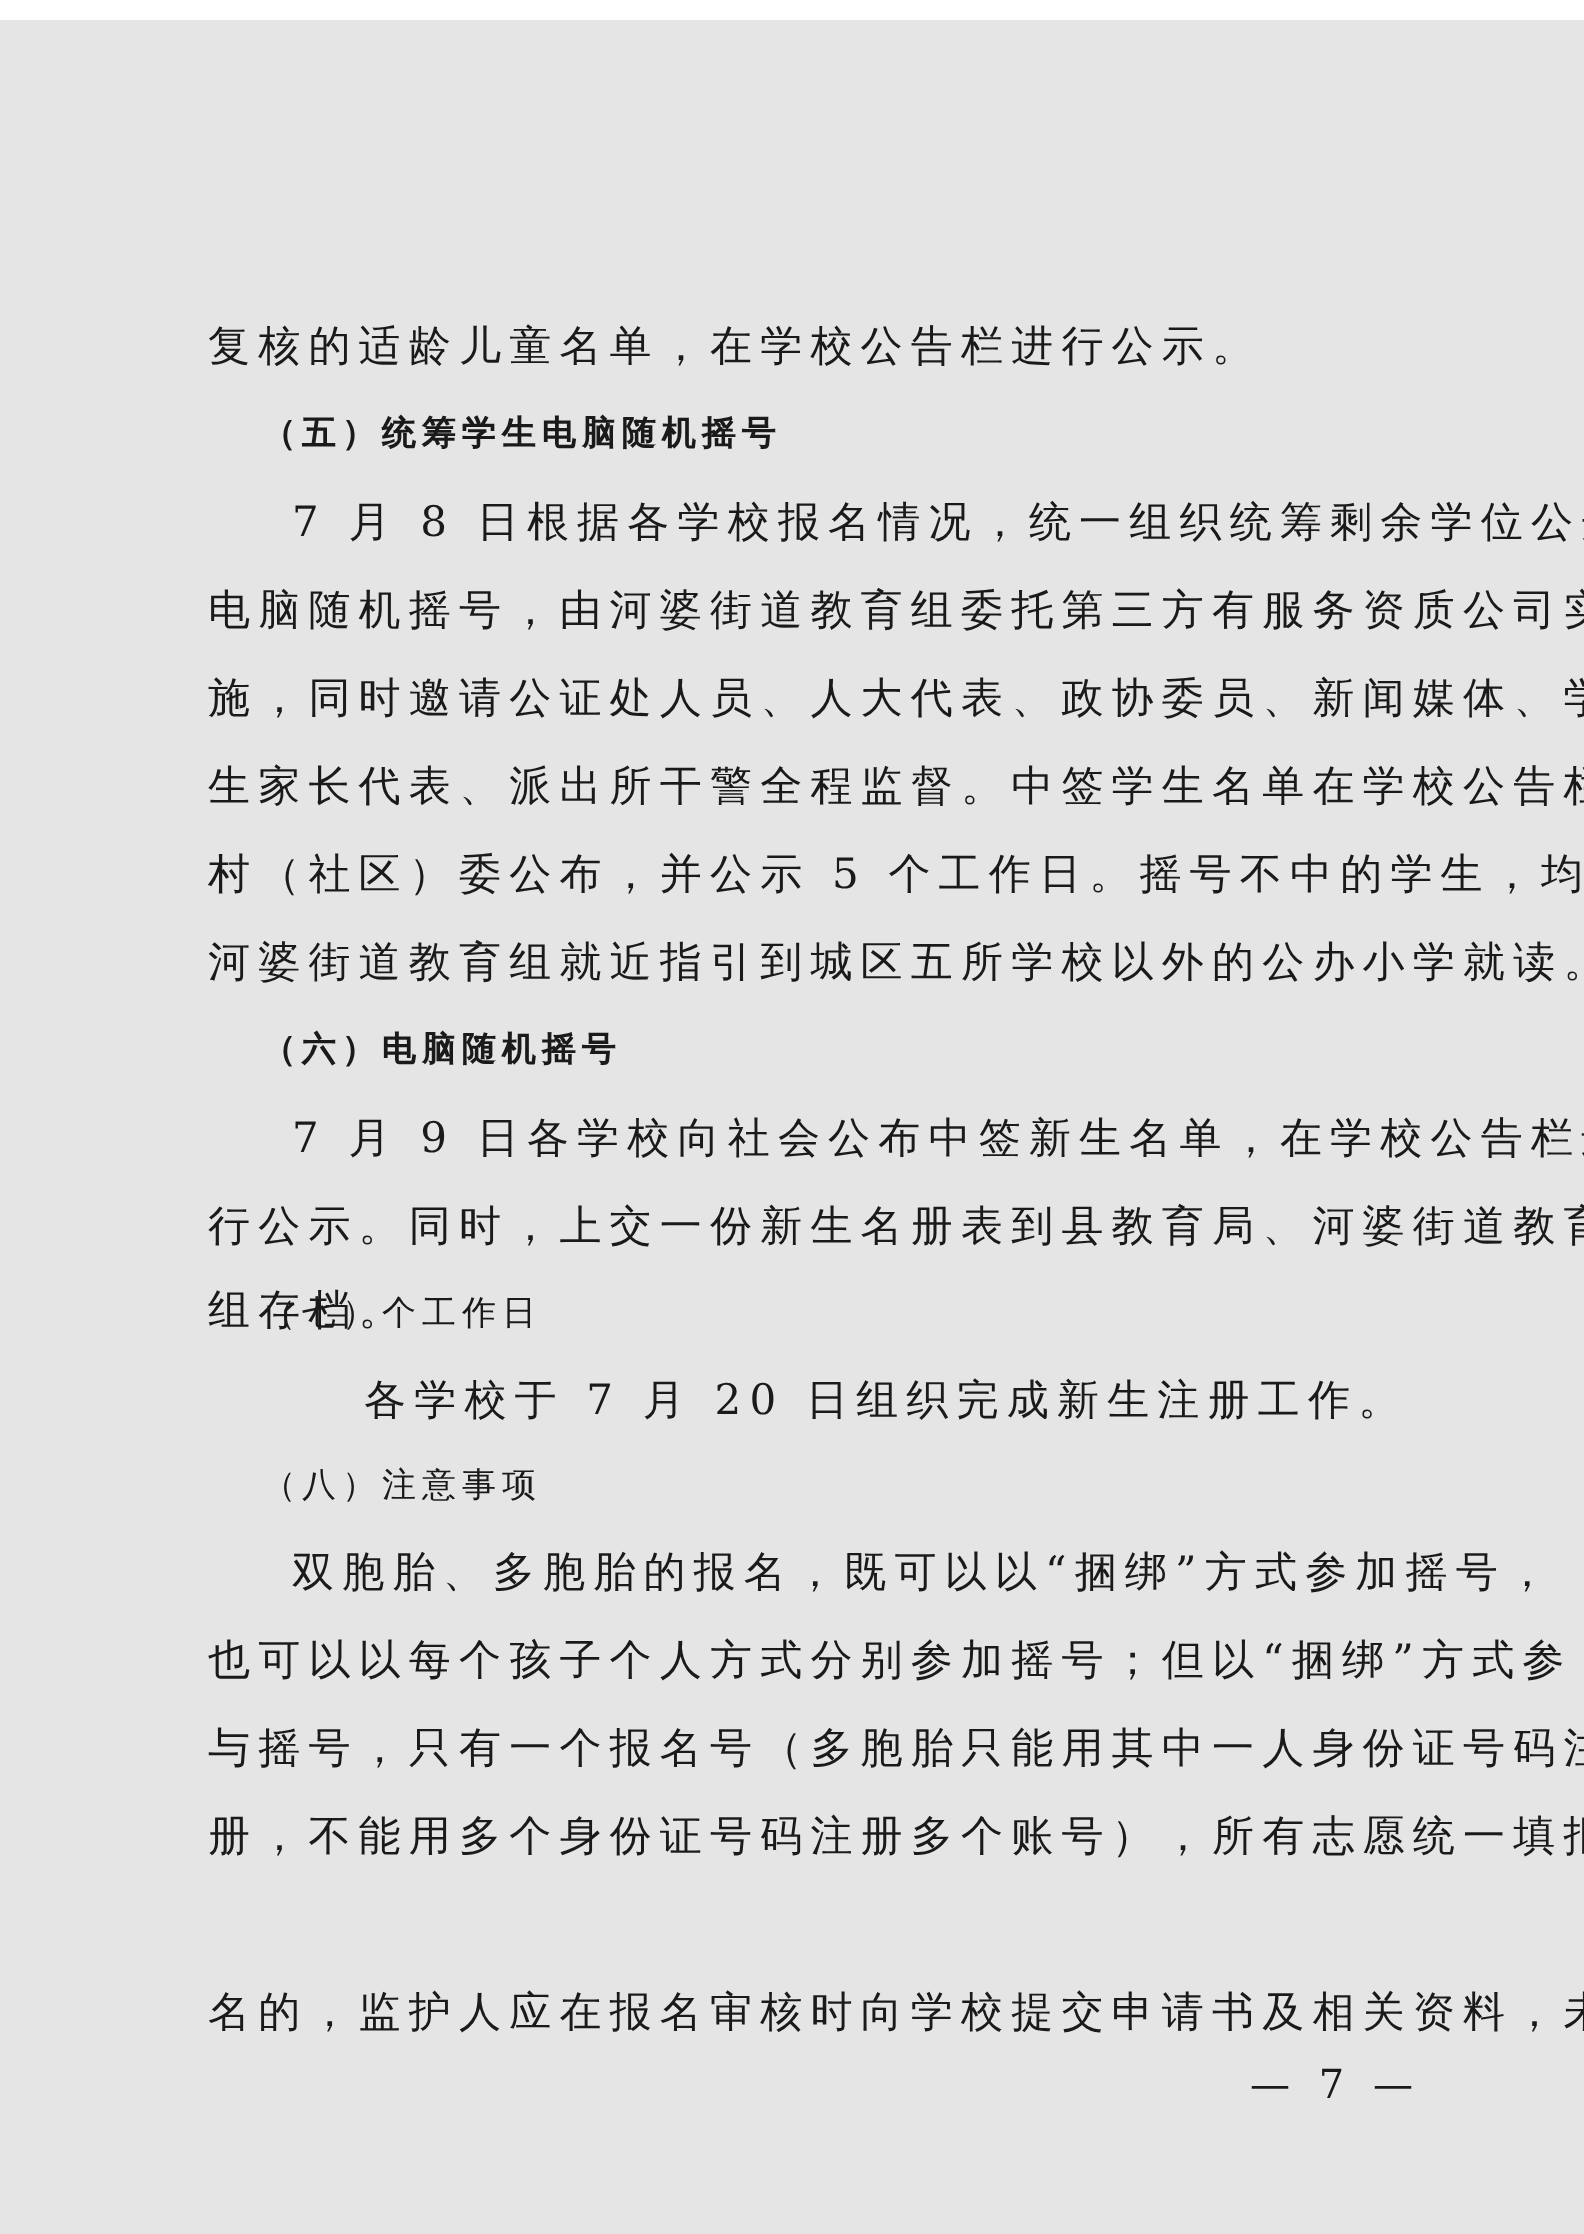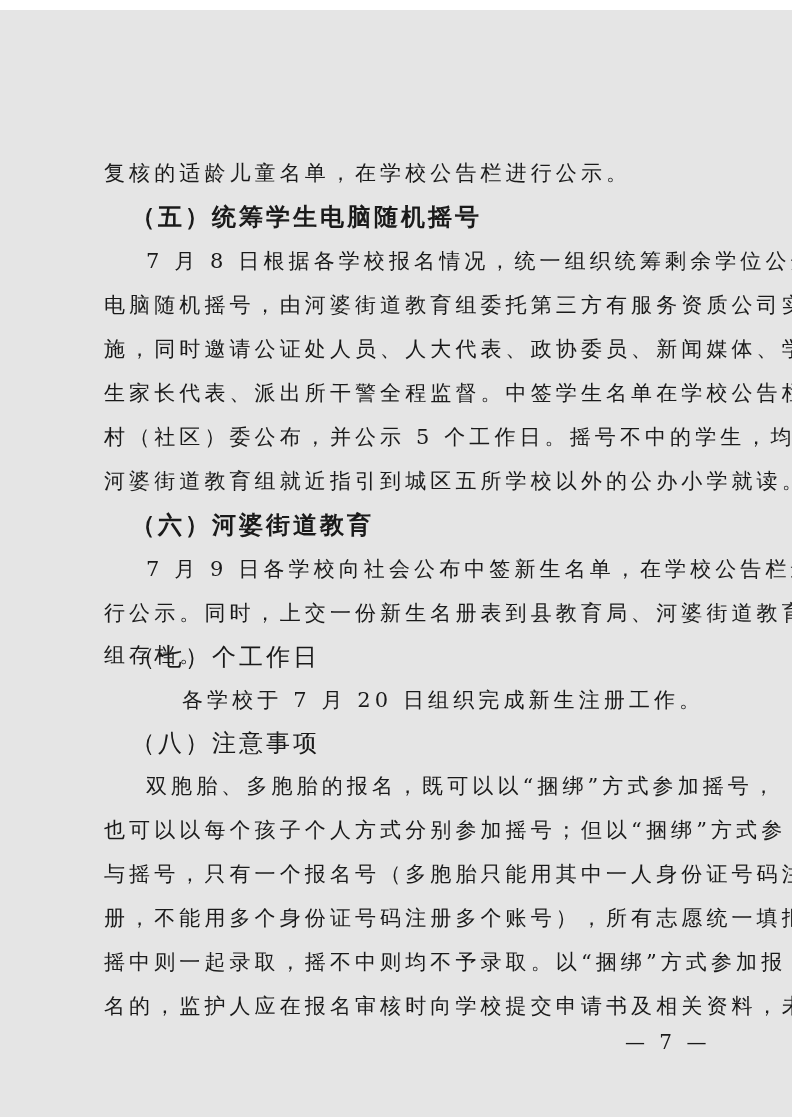--- a/index.html
+++ b/index.html
@@ -31,21 +31,21 @@
       font-size: 21px;
       white-space: nowrap;
       letter-spacing: 4.1px;
     }
     .indent { left: 146px; width: 548px; }
     .heading {
       left: 131px;
       font-family: "DejaVu Sans", "Liberation Sans", sans-serif;
       font-weight: bold;
       letter-spacing: 3px;
-      font-size: 24px;
+      font-size: 17px;
     }
     .heading.plain { font-weight: normal; }
     .page-number {
       position: absolute;
       left: 625px;
       top: 1020px;
       font-size: 20px;
       letter-spacing: 4px;
       white-space: nowrap;
       font-family: "DejaVu Serif", "Liberation Serif", serif;
@@ -60,33 +60,32 @@
 
   <div class="line heading" style="top:185px;">（五）统筹学生电脑随机摇号</div>
 
   <div class="line indent" style="top:229px;">7 月 8 日根据各学校报名情况，统一组织统筹剩余学位公开</div>
   <div class="line" style="top:273px;">电脑随机摇号，由河婆街道教育组委托第三方有服务资质公司实</div>
   <div class="line" style="top:317px;">施，同时邀请公证处人员、人大代表、政协委员、新闻媒体、学</div>
   <div class="line" style="top:361px;">生家长代表、派出所干警全程监督。中签学生名单在学校公告栏、</div>
   <div class="line" style="top:405px;">村（社区）委公布，并公示 5 个工作日。摇号不中的学生，均由</div>
   <div class="line" style="top:449px;">河婆街道教育组就近指引到城区五所学校以外的公办小学就读。</div>
 
-  <div class="line heading" style="top:493px;">（六）河婆街道教育</div>
+  <div class="line heading" style="top:493px;">（六）电脑随机摇号</div>
 
   <div class="line indent" style="top:537px;">7 月 9 日各学校向社会公布中签新生名单，在学校公告栏进</div>
   <div class="line" style="top:581px;">行公示。同时，上交一份新生名册表到县教育局、河婆街道教育</div>
   <div class="line" style="top:623px;">组存档。</div>
 
   <div class="line heading plain" style="top:625px; left:131px;">（七）个工作日</div>
 
   <div class="line indent" style="top:668px;margin-left:36px;">各学校于 7 月 20 日组织完成新生注册工作。</div>
 
   <div class="line indent" style="top:754px;">双胞胎、多胞胎的报名，既可以以“捆绑”方式参加摇号，</div>
 
   <div class="line heading plain" style="top:711px; left:131px;">（八）注意事项</div>
   <div class="line" style="top:798px;">也可以以每个孩子个人方式分别参加摇号；但以“捆绑”方式参</div>
   <div class="line" style="top:842px;">与摇号，只有一个报名号（多胞胎只能用其中一人身份证号码注</div>
   <div class="line" style="top:886px;">册，不能用多个身份证号码注册多个账号），所有志愿统一填报，</div>
-  <div class="line" style="top:930px;">摇中则一起录取，摇不中则均不予录取。以“捆绑”方式参加报</div>
   <div class="line" style="top:974px;">名的，监护人应在报名审核时向学校提交申请书及相关资料，未</div>
 
   <div class="page-number">— 7 —</div>
 </div>
 
 </body></html>

